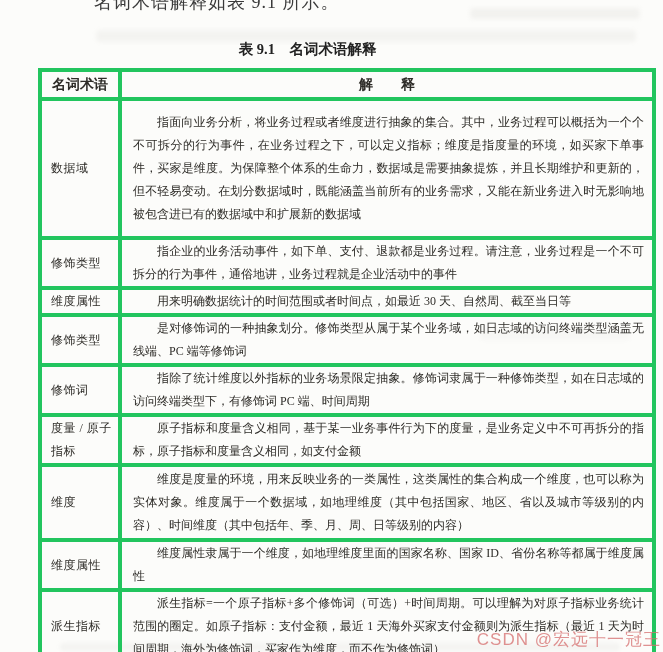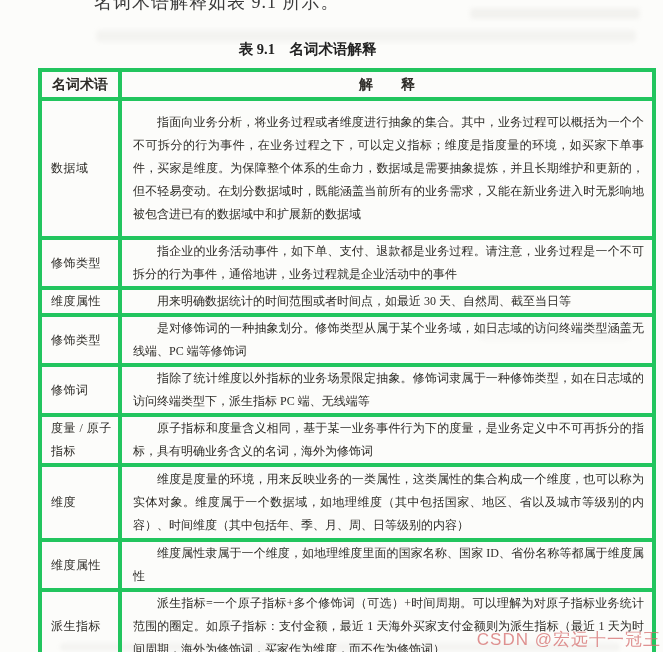--- a/index.html
+++ b/index.html
@@ -117,25 +117,25 @@
     <tr class="r3">
       <td class="term">维度属性</td>
       <td class="expl">用来明确数据统计的时间范围或者时间点，如最近 30 天、自然周、截至当日等</td>
     </tr>
     <tr class="r4">
       <td class="term">修饰类型</td>
       <td class="expl">是对修饰词的一种抽象划分。修饰类型从属于某个业务域，如日志域的访问终端类型涵盖无线端、PC 端等修饰词</td>
     </tr>
     <tr class="r5">
       <td class="term">修饰词</td>
-      <td class="expl">指除了统计维度以外指标的业务场景限定抽象。修饰词隶属于一种修饰类型，如在日志域的访问终端类型下，派生指标 PC 端、无线端等</td>
+      <td class="expl">指除了统计维度以外指标的业务场景限定抽象。修饰词隶属于一种修饰类型，如在日志域的访问终端类型下，有修饰词 PC 端、时间周期</td>
     </tr>
     <tr class="r6">
       <td class="term">度量 / 原子指标</td>
-      <td class="expl">原子指标和度量含义相同，基于某一业务事件行为下的度量，是业务定义中不可再拆分的指标，具有明确业务含义的名词，海外为修饰词</td>
+      <td class="expl">原子指标和度量含义相同，基于某一业务事件行为下的度量，是业务定义中不可再拆分的指标，原子指标和度量含义相同，如支付金额</td>
     </tr>
     <tr class="r7">
       <td class="term">维度</td>
       <td class="expl">维度是度量的环境，用来反映业务的一类属性，这类属性的集合构成一个维度，也可以称为实体对象。维度属于一个数据域，如地理维度（其中包括国家、地区、省以及城市等级别的内容）、时间维度（其中包括年、季、月、周、日等级别的内容）</td>
     </tr>
     <tr class="r8">
       <td class="term">维度属性</td>
       <td class="expl">维度属性隶属于一个维度，如地理维度里面的国家名称、国家 ID、省份名称等都属于维度属性</td>
     </tr>
     <tr class="r9">

